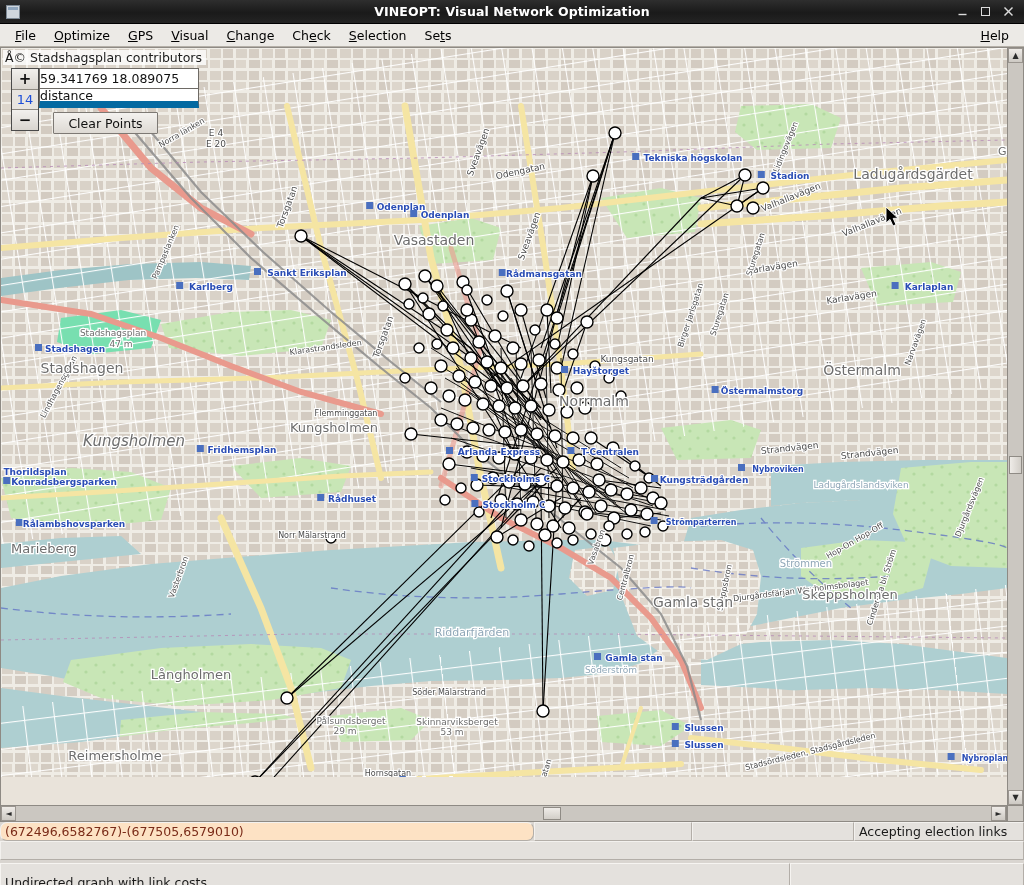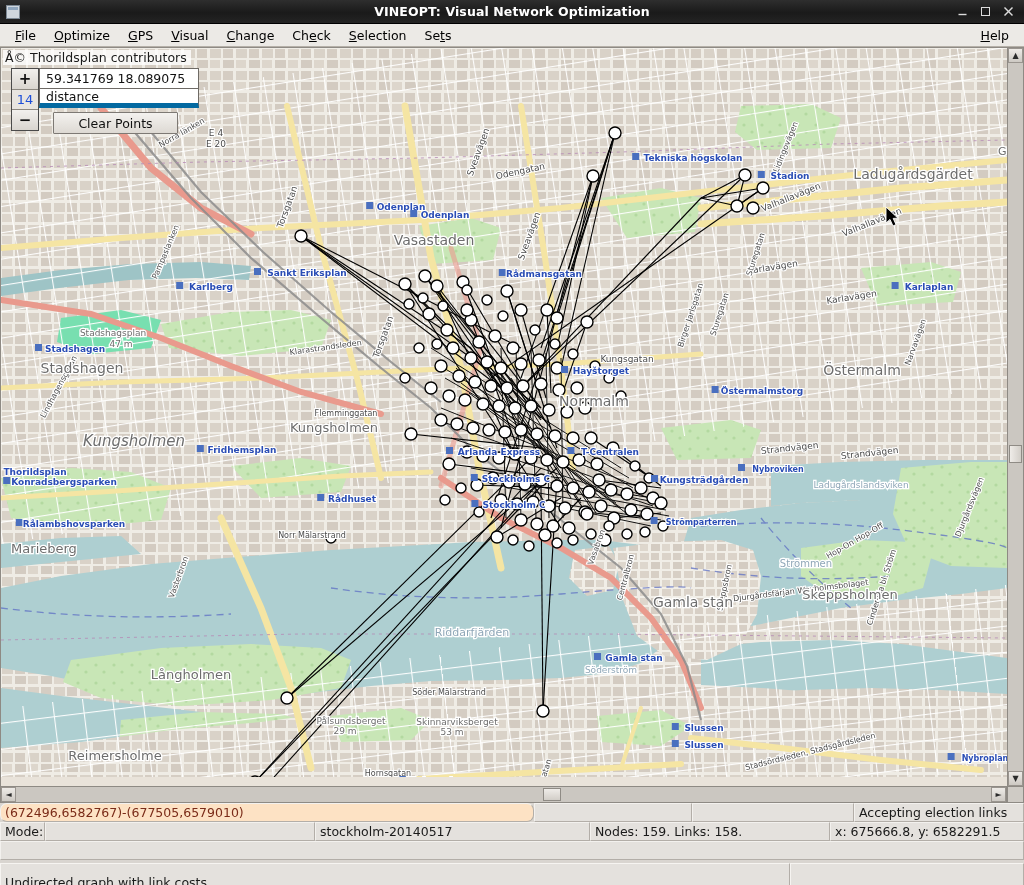--- a/index.html
+++ b/index.html
@@ -99,26 +99,26 @@
   .zlevel{
     height:19px;display:flex;align-items:center;justify-content:center;
     font-size:13px;color:#1d4ed8;background:#e8e5e0;border-bottom:1px solid #8c8880;
   }
   .zbtn.last{border-bottom:none;}
   .fieldcol{margin-left:0;display:flex;flex-direction:column;}
   .tfield{
     width:160px;height:20px;box-sizing:border-box;
     background:#ffffff;border:1px solid #6e6a65;
     font-family:"DejaVu Sans","Liberation Sans",sans-serif;
-    font-size:12.5px;color:#111;padding:0 6px;line-height:18px;
+    font-size:12.5px;color:#111;padding:0 0;line-height:18px;
     border-bottom:none;outline:none;
   }
-  .tfield.second{border-bottom:5px solid #0369a1;}
+  .tfield.second{border-bottom:7px solid #0369a1;}
   .clearbtn{
-    margin-top:4px;margin-left:14px;width:125px;height:22px;
+    margin-top:4px;margin-left:14px;width:105px;height:22px;
     background:linear-gradient(to bottom,#f4f2ef,#ddd9d3);
     border:1px solid #7d7974;border-radius:1px;
     font-family:"DejaVu Sans","Liberation Sans",sans-serif;
     font-size:12.5px;color:#111;cursor:default;
   }
 
   
   .vscroll{
     flex:0 0 17px;width:17px;background:#cfcbc5;
     border:1px solid #8e8a84;border-bottom:none;
@@ -772,21 +772,21 @@
               <rect x="952.8" y="762" width="7" height="7" fill="#4a6fbf"></rect>
               <text x="985" y="770" font-size="8" font-family="&quot;DejaVu Sans&quot;,&quot;Liberation Sans&quot;,sans-serif" text-anchor="middle" fill="#2a4db5" font-weight="bold" stroke="#ffffff" stroke-width="2.2" paint-order="stroke">Stockho</text>
             </g>
             <g>
               <rect x="924.2" y="740" width="7" height="7" fill="#4a6fbf"></rect>
               <text x="946" y="748" font-size="8" font-family="&quot;DejaVu Sans&quot;,&quot;Liberation Sans&quot;,sans-serif" text-anchor="middle" fill="#2a4db5" font-weight="bold" stroke="#ffffff" stroke-width="2.2" paint-order="stroke">222</text>
             </g>
           </g>
       </svg>
 
-      <div class="osm-attrib">Å© Thorildsplan contributors</div>
+      <div class="osm-attrib">Å© Stadshagsplan contributors</div>
 
       <div class="ctrlpanel">
         <div class="zoomcol">
           <div class="zbtn">+</div>
           <div class="zlevel">14</div>
           <div class="zbtn last">−</div>
         </div>
         <div class="fieldcol">
           <input class="tfield" type="text" value="59.341769 18.089075" style="">
           <input class="tfield second" type="text" value="distance" style="">
@@ -820,27 +820,20 @@
   </div>
 
   <div class="statusgrid">
     <div class="srow">
       <div class="cell highlight" style="width:534px">(672496,6582767)-(677505,6579010)</div>
       <div class="cell plain" style="width:158px"></div>
       <div class="cell plain" style="width:162px"></div>
       <div class="cell plain" style="flex:1 1 auto">Accepting election links</div>
     </div>
     <div class="srow">
-      <div class="cell plain" style="width:45px">Mode:</div>
-      <div class="cell plain" style="width:270px"></div>
-      <div class="cell plain" style="width:275px">stockholm-20140517</div>
-      <div class="cell plain" style="width:240px">Nodes: 159. Links: 158.</div>
-      <div class="cell plain" style="flex:1 1 auto">x: 675666.8, y: 6582291.5</div>
-    </div>
-    <div class="srow">
       <div class="cell plain" style="flex:1 1 auto"></div>
     </div>
     <div class="row-gap"></div>
     <div class="bottomrow">
       <div class="bottomcell" style="width:790px">Undirected graph with link costs.</div>
       <div class="bottomcell" style="flex:1 1 auto"></div>
     </div>
   </div>
 
 </div>

